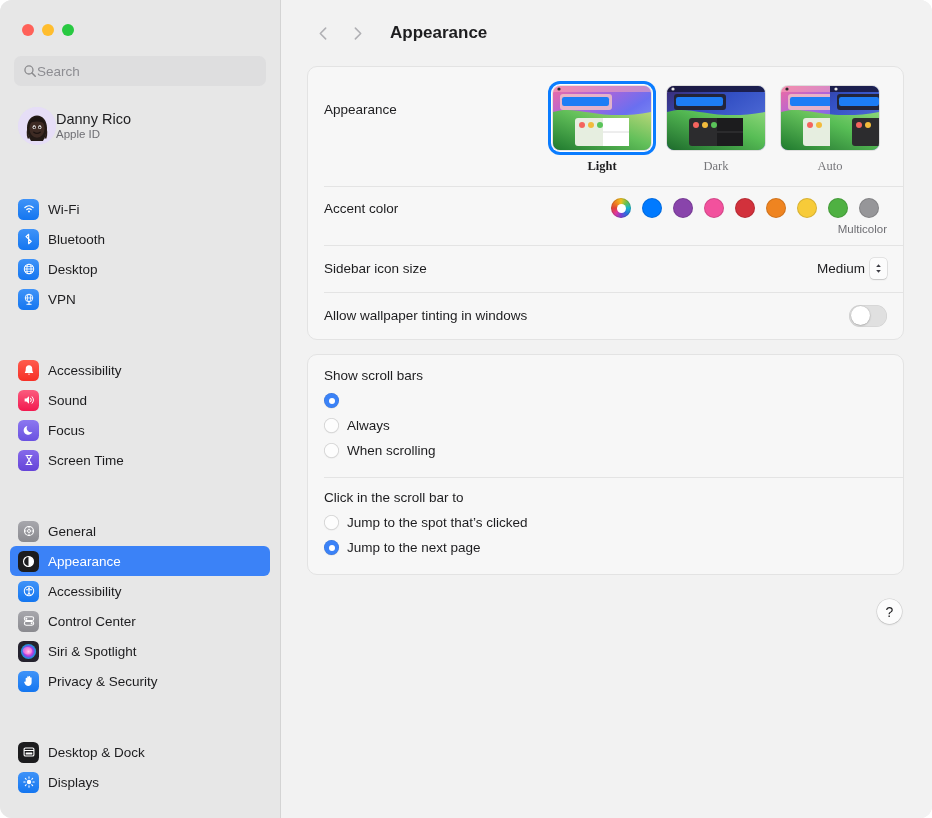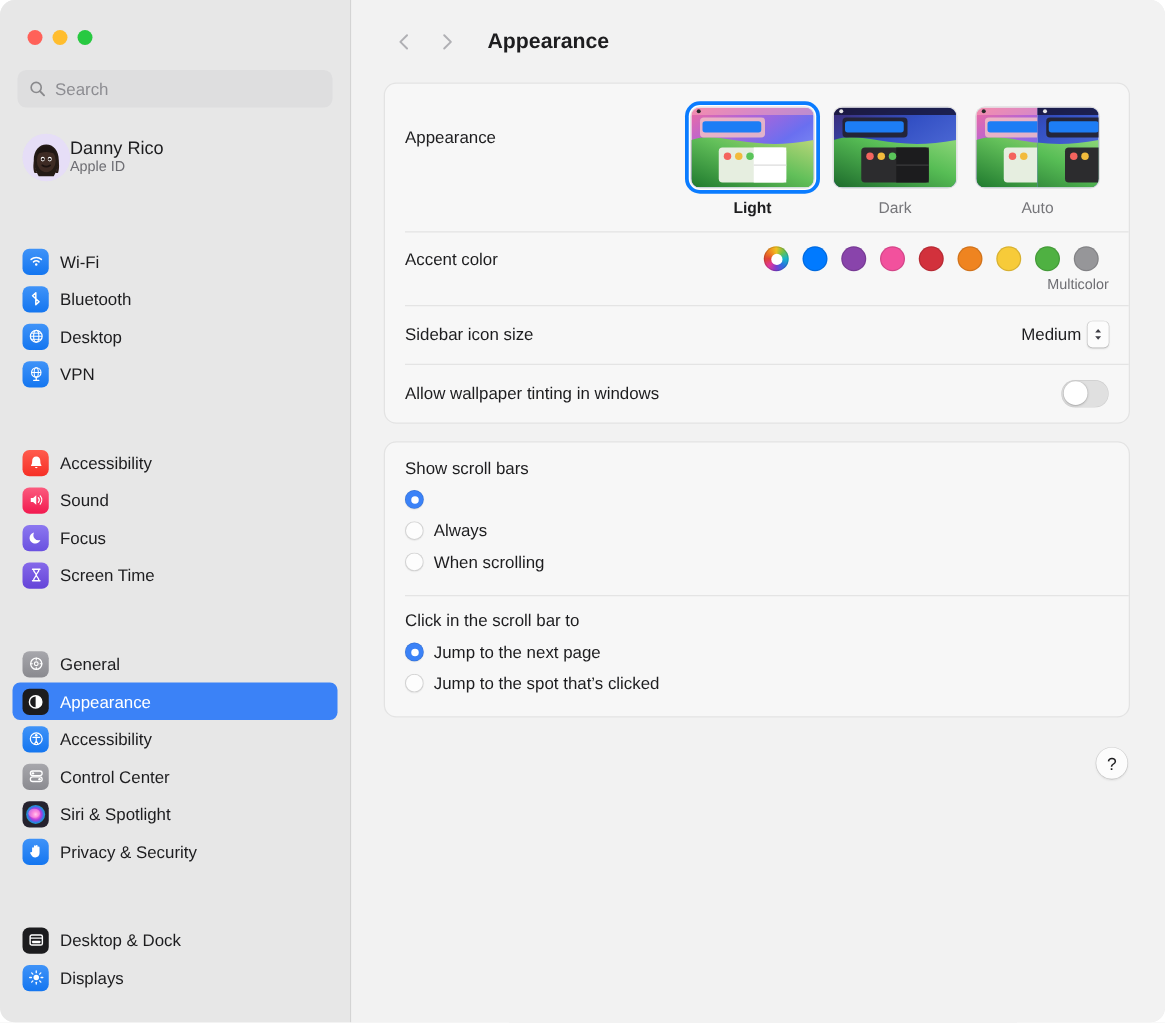--- a/index.html
+++ b/index.html
@@ -45,21 +45,20 @@
   .tl.green { background: #28c941; }
 
   .search-wrap {
     margin: 20px 14px 12px 14px;
     height: 30px;
     border-radius: 7px;
     background: #dededf;
     display: flex;
     align-items: center;
     padding: 0 9px;
-    gap: 7px;
   }
   .search-icon { width: 14px; height: 14px; flex: 0 0 14px; opacity: .62; }
   .search-input {
     border: 0; outline: 0; background: transparent;
     font-family: "Liberation Sans", sans-serif;
     font-size: 13.5px; color: #1d1d1f; width: 100%;
   }
   .search-input::placeholder { color: #8d8d92; }
 
   .profile {
@@ -184,20 +183,21 @@
     box-shadow: 0 0 0 3px #0a7cff;
     border-radius: 9px;
     padding: 2px;
     background: #ffffff;
   }
   .theme-thumb-wrap { padding: 2px; }
   .theme-name {
     margin-top: 7px;
     font-size: 12.5px;
     color: #76767a;
+    font-family: Liberation Serif, serif;
   }
   .theme.selected .theme-name { color: #1d1d1f; font-weight: bold; }
 
   
   .accent-row { flex-direction: column; align-items: stretch; padding: 12px 16px 10px 16px; }
   .accent-line { display: flex; align-items: center; }
   .swatches { display: flex; gap: 11px; margin-left: auto; padding-right: 8px; }
   .swatch {
     width: 20px; height: 20px; border-radius: 50%;
     cursor: default;
@@ -720,26 +720,26 @@
           </div>
           <div class="radio-item">
             <span class="radio"></span>
             <span class="radio-label">When scrolling</span>
           </div>
         </div>
 
         <div class="radio-section">
           <div class="group-title">Click in the scroll bar to</div>
           <div class="radio-item">
+            <span class="radio"></span>
+            <span class="radio-label">Jump to the spot that’s clicked</span>
+          </div>
+          <div class="radio-item">
             <span class="radio on"></span>
             <span class="radio-label">Jump to the next page</span>
-          </div>
-          <div class="radio-item">
-            <span class="radio"></span>
-            <span class="radio-label">Jump to the spot that’s clicked</span>
           </div>
         </div>
 
       </div>
 
       <div class="help-wrap">
         <div class="help-btn">?</div>
       </div>
 
     </div>

